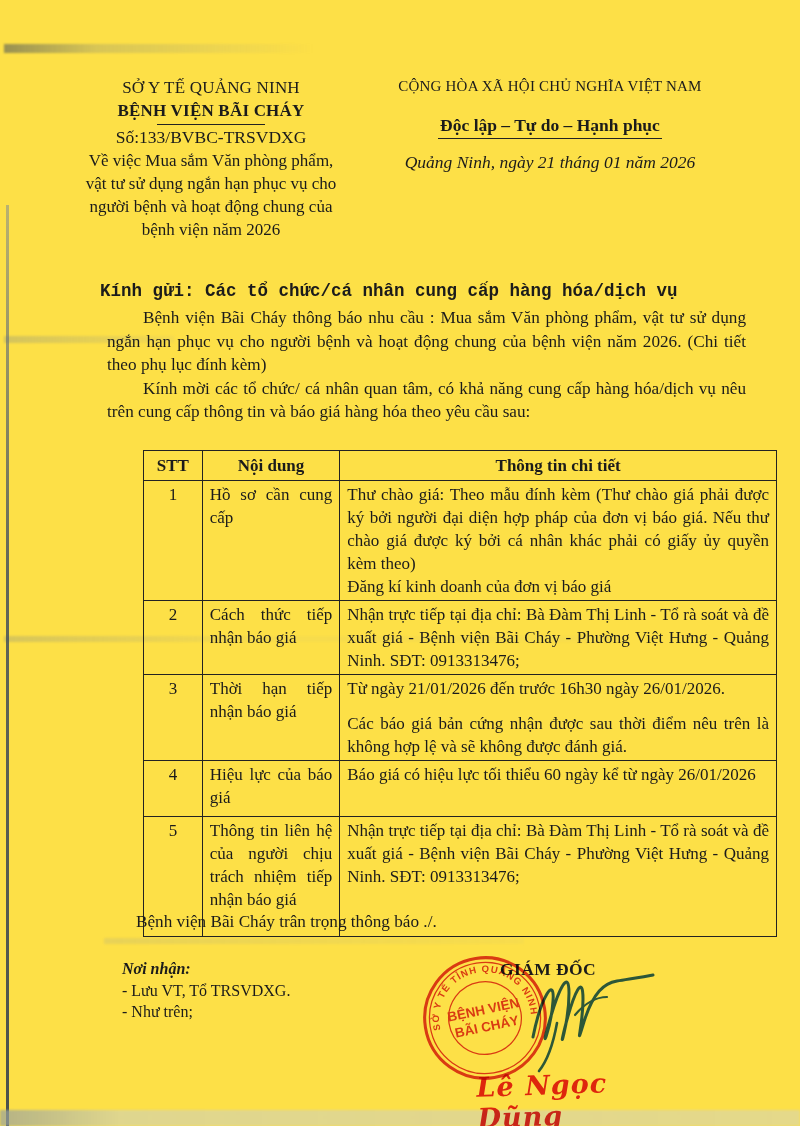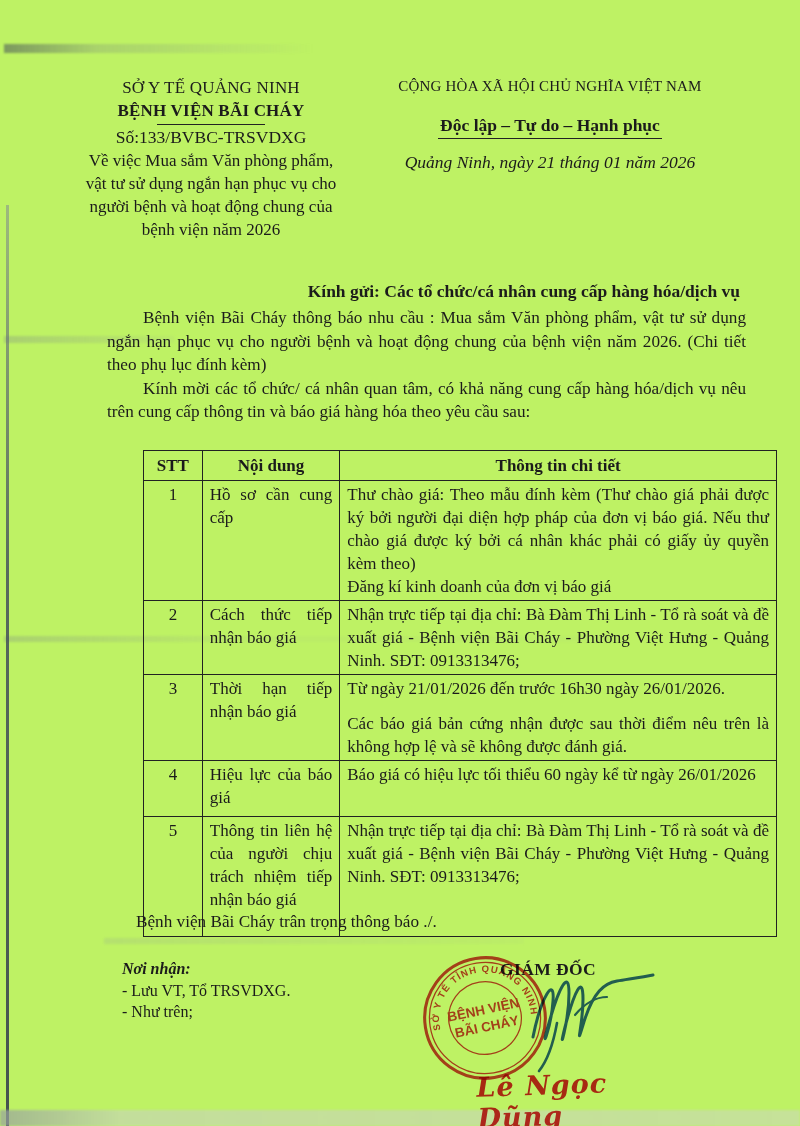--- a/index.html
+++ b/index.html
@@ -1,18 +1,18 @@
 <!DOCTYPE html>
 <html><head>
 <meta charset="utf-8">
 <style>
   html,body{margin:0;padding:0;background:#e8e8e8;}
   .page{
     position:relative;width:800px;height:1126px;margin:0 auto;
-    background:#bef264;overflow:hidden;
+    background:#fde047;overflow:hidden;
     font-family:"Liberation Serif","DejaVu Serif",serif;color:#1b1b1b;
   }
   
   .smudge{position:absolute;pointer-events:none;filter:blur(1px);}
   .smudge-top{left:4px;top:44px;width:310px;height:9px;
     background:linear-gradient(90deg,rgba(70,80,90,.55),rgba(110,120,130,.25) 30%,rgba(130,140,150,.12) 70%,rgba(140,150,160,0));}
   .smudge-mid1{left:4px;top:336px;width:170px;height:7px;
     background:linear-gradient(90deg,rgba(120,130,140,.3),rgba(150,160,170,.08));}
   .smudge-mid2{left:4px;top:636px;width:620px;height:6px;
     background:linear-gradient(90deg,rgba(120,130,140,.28),rgba(150,160,170,.06) 40%,rgba(150,160,170,.04));}
@@ -29,22 +29,22 @@
   .hdr-left .hosp{font-weight:bold;letter-spacing:.2px;}
   .hdr-left .rule{width:108px;border-top:1.6px solid #222;margin:2px auto 1px auto;height:0;}
   .hdr-left .docno{font-size:17.5px;}
   .hdr-left .subject{margin-top:0;}
   .hdr-right{position:absolute;left:352px;top:78px;width:396px;text-align:center;}
   .hdr-right .nation{font-weight:normal;font-size:15px;letter-spacing:.2px;}
   .hdr-right .motto{display:inline-block;font-weight:bold;font-size:17.5px;
     border-bottom:1.6px solid #222;padding:0 2px 2px 2px;margin-top:2px;}
   .hdr-right .dateline{font-style:italic;font-size:17.5px;margin-top:13px;}
   
-  .salutation{position:absolute;left:100px;top:281px;width:640px;text-align:right;
-    font-weight:bold;font-size:17.5px;}
+  .salutation{position:absolute;left:100px;top:281px;width:640px;text-align:left;
+    font-weight:bold;font-size:17.5px;font-family:Liberation Mono, monospace;}
   .body-paras{position:absolute;left:107px;top:306px;width:639px;
     font-size:17.2px;line-height:23.5px;text-align:justify;}
   .body-paras p{margin:0;text-indent:36px;}
   
   table.doc{position:absolute;left:107px;top:450px;width:634px;border-collapse:collapse;
     font-size:17px;line-height:23px;margin-left:36px;}
   table.doc th,table.doc td{border:1.4px solid #222;vertical-align:top;padding:2px 7px 2px 7px;}
   table.doc th{font-weight:bold;text-align:center;padding:3px 4px;}
   .col-stt{width:45px;text-align:center;}
   .col-nd{width:128px;text-align:justify;}

